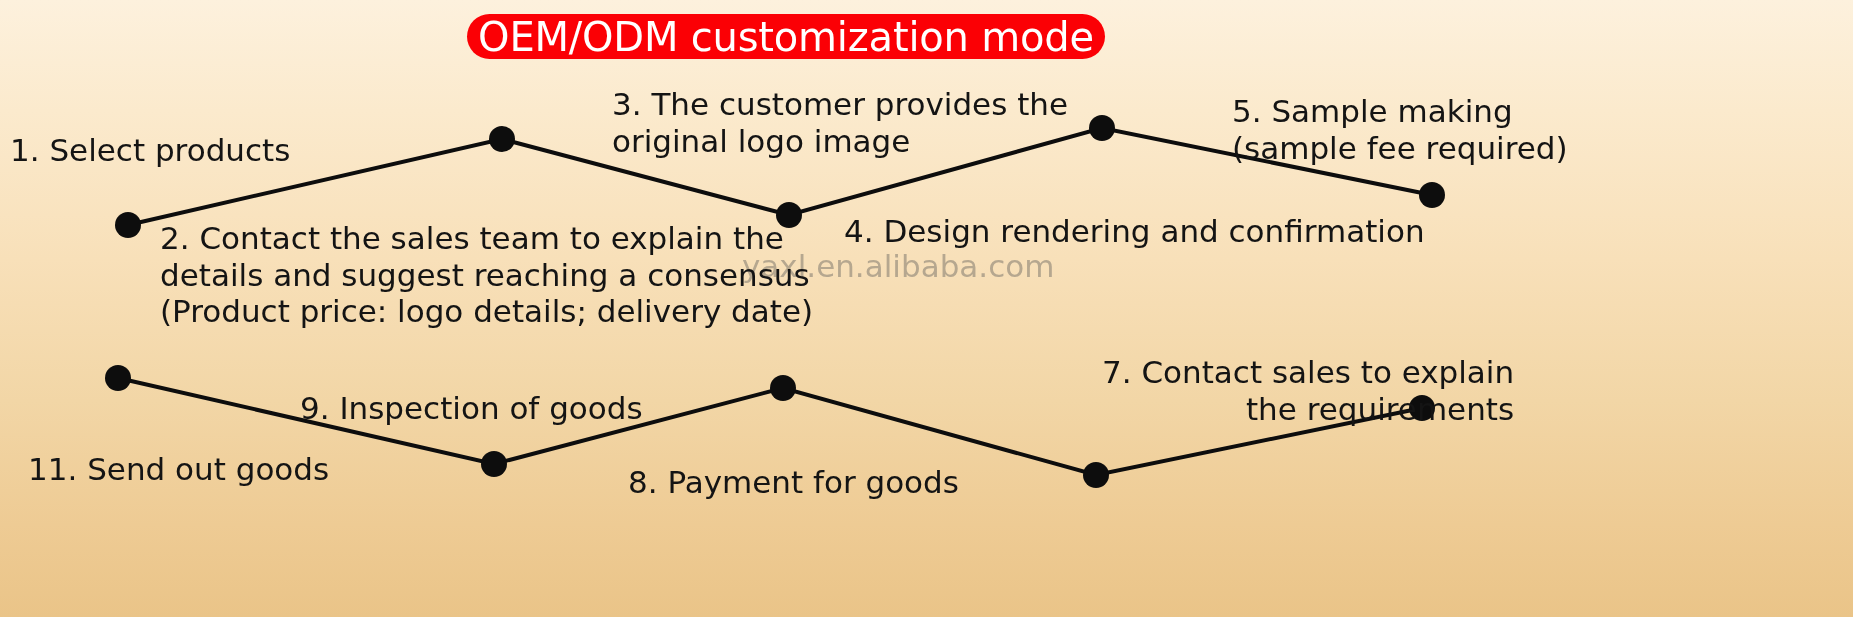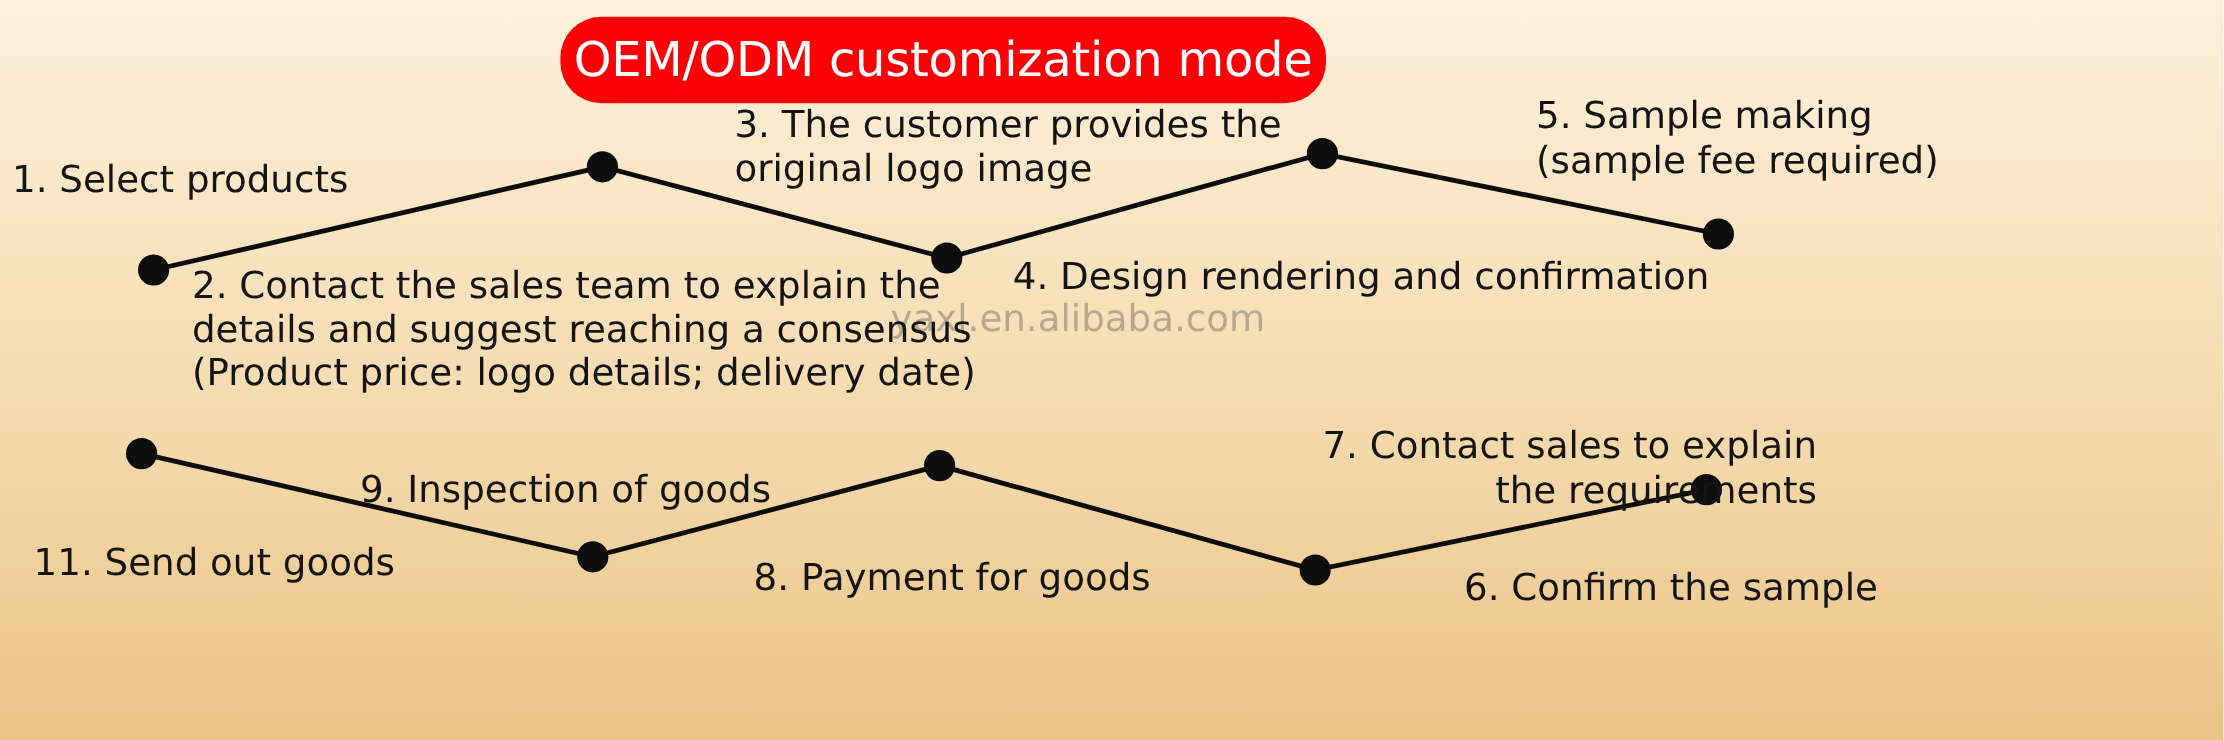--- a/index.html
+++ b/index.html
@@ -25,21 +25,21 @@
         #eac488 100%);
     overflow: hidden;
   }
 
   
   #title-pill {
     position: absolute;
     left: 467px;
     top: 14px;
     width: 638px;
-    height: 72px;
+    height: 45px;
     background: #fb0005;
     border-radius: 34px;
     display: flex;
     align-items: center;
     justify-content: center;
     box-sizing: border-box;
   }
   #title-pill .title-text {
     color: #ffffff;
     font-size: 40px;
@@ -65,21 +65,21 @@
     font-size: 31px;
     line-height: 1.18;
     font-family: "DejaVu Sans", sans-serif;
     white-space: pre-line;
   }
 
   .s1  { left: 10px;   top: 132px; text-align: right; }
   .s2  { left: 160px;  top: 220px; }
   .s3  { left: 612px;  top: 86px;  }
   .s4  { left: 844px;  top: 213px; }
-  .s5  { left: 1232px; top: 79px; margin-left: 48px;  }
+  .s5  { left: 1232px; top: 93px;  }
   .s6  { left: 1220px; top: 472px; }
   .s7  { left: 1102px; top: 354px; text-align: right; }
   .s8  { left: 628px;  top: 464px; }
   .s9  { left: 300px;  top: 390px; }
   .s10 { left: 28px;   top: 451px; }
 
   
   #watermark {
     position: absolute;
     left: 742px;
@@ -122,20 +122,19 @@
 
   <div class="step-label s1">1. Select products</div>
   <div class="step-label s2">2. Contact the sales team to explain the
 details and suggest reaching a consensus
 (Product price: logo details; delivery date)</div>
   <div class="step-label s3">3. The customer provides the
 original logo image</div>
   <div class="step-label s4">4. Design rendering and confirmation</div>
   <div class="step-label s5">5. Sample making
 (sample fee required)</div>
-  <div class="step-label s6">6. Confirm the sample</div>
   <div class="step-label s7">7. Contact sales to explain
 the requirements</div>
   <div class="step-label s8">8. Payment for goods</div>
   <div class="step-label s9">9. Inspection of goods</div>
   <div class="step-label s10">11. Send out goods</div>
 
 </div>
 
 </body></html>

